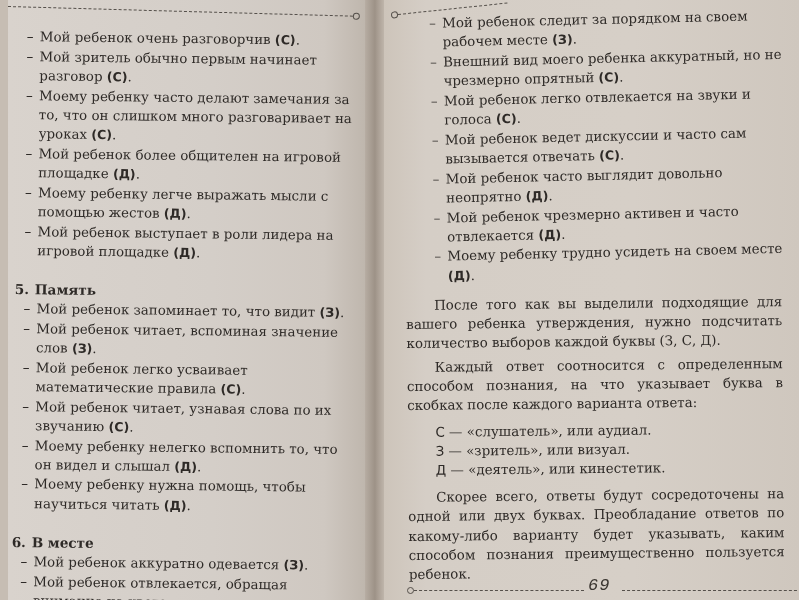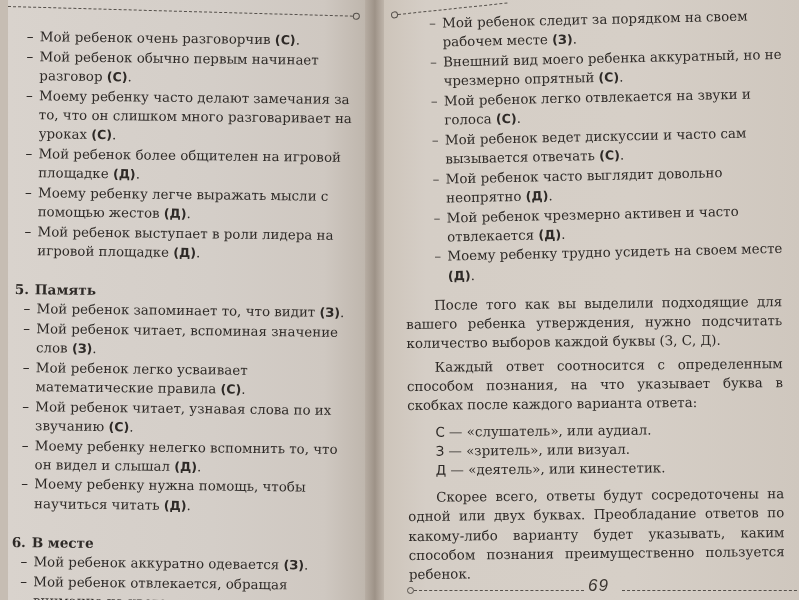--- a/index.html
+++ b/index.html
@@ -81,21 +81,21 @@
     .rule-bottom-right-a .dot { left: -7px; }
     .rule-bottom-right-b {
       left: 238px;
       top: 590px;
       width: 180px;
     }
     .page-number {
       position: absolute;
       left: 204px;
       top: 576px;
-      font-family: Liberation Sans, sans-serif;
+      font-family: Liberation Mono, monospace;
       font-size: 17px;
       color: #3b3631;
       font-style: italic;
       letter-spacing: 1px;
     }
     .content {
       position: absolute;
       font-size: 13.4px;
       line-height: 19.2px;
     }
@@ -165,21 +165,21 @@
 <div class="book">
 
   <div class="page page-left">
     <div class="rule rule-top-left">
       <span class="dot"></span>
     </div>
 
     <div class="content left-content">
       <ul class="items">
         <li><span>Мой ребенок очень разговорчив</span> <span class="code">(С)</span>.</li>
-        <li><span>Мой ребенок обычно первым начинает разговор</span> <span class="code">(С)</span>.</li>
+        <li><span>Мой зритель обычно первым начинает разговор</span> <span class="code">(С)</span>.</li>
         <li><span>Моему ребенку часто делают замечания за то, что он слишком много разговаривает на уроках</span> <span class="code">(С)</span>.</li>
         <li><span>Мой ребенок более общителен на игровой площадке</span> <span class="code">(Д)</span>.</li>
         <li><span>Моему ребенку легче выражать мысли с помощью жестов</span> <span class="code">(Д)</span>.</li>
         <li><span>Мой ребенок выступает в роли лидера на игровой площадке</span> <span class="code">(Д)</span>.</li>
       </ul>
 
       <div class="section" style="margin-top:20px;">
         <div class="section-title">
           <span class="num">5.</span><span>Память</span>
         </div>

